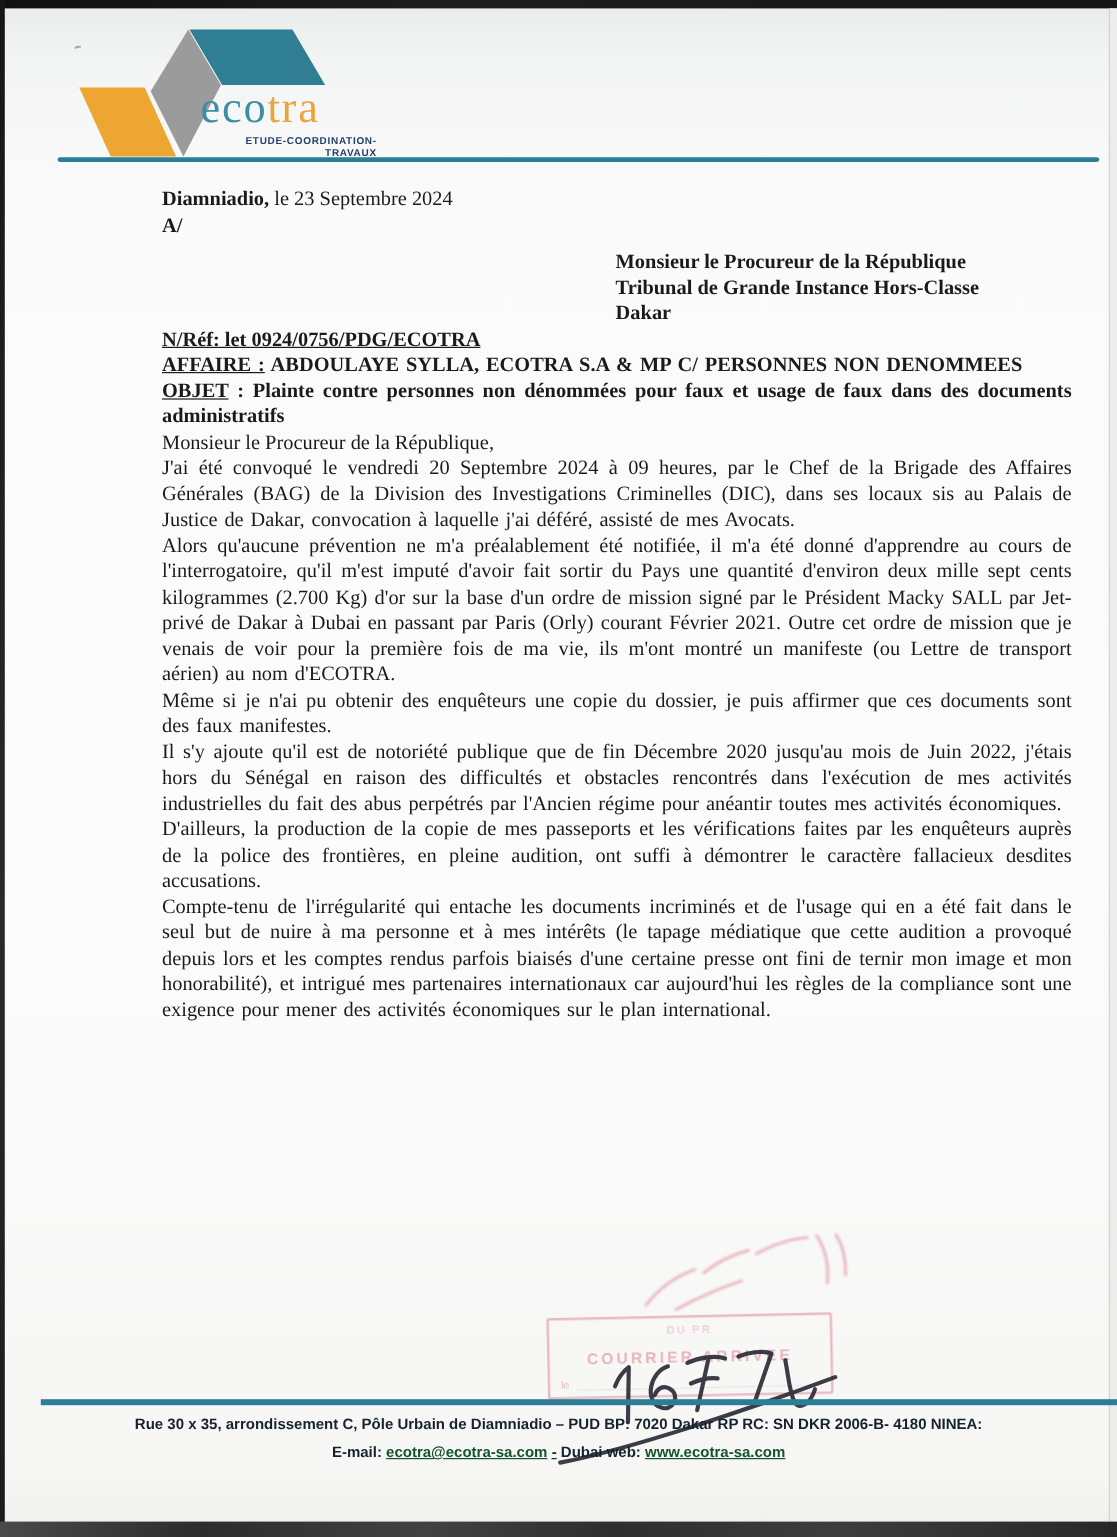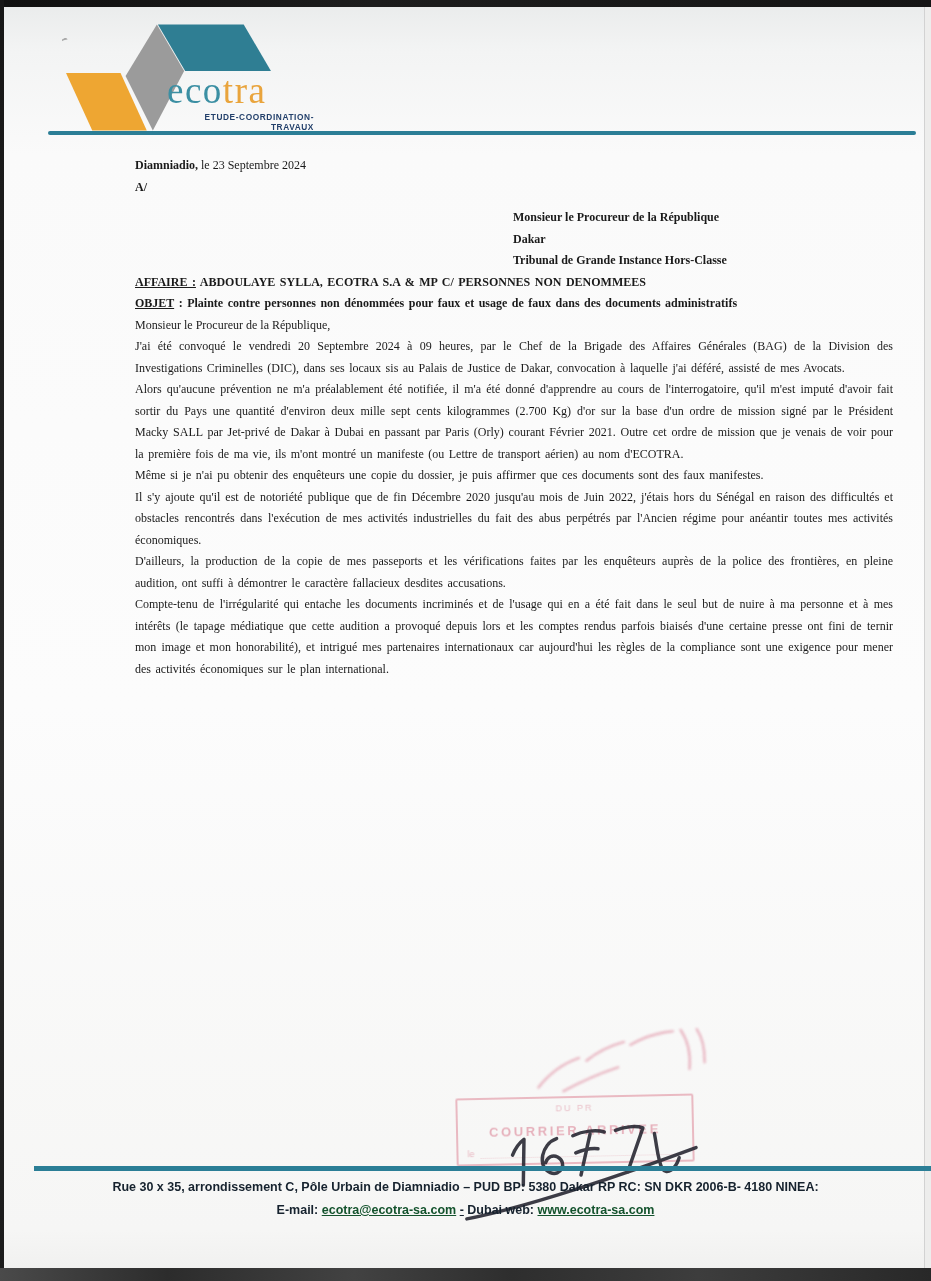--- a/index.html
+++ b/index.html
@@ -23,21 +23,21 @@
   .wordmark{position:absolute;left:103px;top:52px;font-family:Liberation Serif, serif;
     font-size:37px;letter-spacing:1.5px;font-weight:400;line-height:1;}
   .wm-eco{color:#3b8fa3;}
   .wm-tra{color:#e9a43c;}
   .tagline{position:absolute;left:104px;top:92px;font-family:"Liberation Sans",sans-serif;
     font-size:8.3px;font-weight:700;letter-spacing:.6px;color:#23406b;text-align:right;}
   .rule-top{position:absolute;left:48px;right:15px;top:131px;height:4px;background:#2b7e96;border-radius:2px;}
   .rule-bottom{position:absolute;left:34px;right:0;top:1166px;height:5px;background:#2b7e96;}
 
   
-  .letter{position:absolute;left:135px;right:38px;top:155px;font-size:12px;line-height:21.5px;}
+  .letter{position:absolute;left:135px;right:38px;top:155px;font-size:17px;line-height:21.5px;}
   .letter p{margin:0;}
   .just{text-align:justify;word-spacing:1.5px;}
   .dateline{margin-left:375px;}
   .to-line{margin:15px 0 0 378px;font-weight:700;}
   .recipient{margin:9px 0 0 378px;font-weight:700;}
   .reference{margin-top:21px;font-weight:700;}
   .u{text-decoration:underline;}
   .b{font-weight:700;}
   .subject{margin-top:19px;font-weight:700;}
   .salutation{margin-top:14px;font-weight:400;}
@@ -83,24 +83,25 @@
   <div class="tagline">ETUDE-COORDINATION-TRAVAUX</div>
 </div>
 <div class="rule-top"></div>
 
 <div class="letter">
   <p class="dateline"><span class="b">Diamniadio,</span><span> le 23 Septembre 2024</span></p>
 
   <p class="to-line">A/</p>
   <div class="recipient">
     <div>Monsieur le Procureur de la République</div>
+    <div>Tribunal de Grande Instance Hors-Classe</div>
     <div>Dakar</div>
-    <div>Tribunal de Grande Instance Hors-Classe</div>
   </div>
 
+  <p class="reference"><span class="u">N/Réf: let 0924/0756/PDG/ECOTRA</span></p>
 
   <p class="subject just"><span class="u">AFFAIRE :</span><span> ABDOULAYE SYLLA, ECOTRA S.A &amp; MP C/ PERSONNES NON DENOMMEES</span></p>
   <p class="just" style="font-weight:700;"><span class="u">OBJET</span><span> : Plainte contre personnes non dénommées pour faux et usage de faux dans des documents administratifs</span></p>
 
   <p class="salutation">Monsieur le Procureur de la République,</p>
 
   <p class="para just">J'ai été convoqué le vendredi 20 Septembre 2024 à 09 heures, par le Chef de la Brigade des Affaires Générales (BAG) de la Division des Investigations Criminelles (DIC), dans ses locaux sis au Palais de Justice de Dakar, convocation à laquelle j'ai déféré, assisté de mes Avocats.</p>
   <p class="para just">Alors qu'aucune prévention ne m'a préalablement été notifiée, il m'a été donné d'apprendre au cours de l'interrogatoire, qu'il m'est imputé d'avoir fait sortir du Pays une quantité d'environ deux mille sept cents kilogrammes (2.700 Kg) d'or sur la base d'un ordre de mission signé par le Président Macky SALL par Jet-privé de Dakar à Dubai en passant par Paris (Orly) courant Février 2021. Outre cet ordre de mission que je venais de voir pour la première fois de ma vie, ils m'ont montré un manifeste (ou Lettre de transport aérien) au nom d'ECOTRA.</p>
   <p class="para just">Même si je n'ai pu obtenir des enquêteurs une copie du dossier, je puis affirmer que ces documents sont des faux manifestes.</p>
   <p class="para just">Il s'y ajoute qu'il est de notoriété publique que de fin Décembre 2020 jusqu'au mois de Juin 2022, j'étais hors du Sénégal en raison des difficultés et obstacles rencontrés dans l'exécution de mes activités industrielles du fait des abus perpétrés par l'Ancien régime pour anéantir toutes mes activités économiques.</p>
@@ -140,21 +141,21 @@
       <path d="M137,19 l-11,40"></path>
       <path d="M122,37 c8,-3 16,-4 22,-3"></path>
       <path d="M162,17 c8,-3 20,-4 27,-1 l-17,42"></path>
       <path d="M200,22 c2,14 2,27 6,35 c4,7 13,1 17,-10"></path>
     </g>
   </svg>
 </div>
 
 <div class="rule-bottom"></div>
 <div class="footer">
-  <div>Rue 30 x 35, arrondissement C, Pôle Urbain de Diamniadio – PUD  BP: 5380 Dakar RP  RC: SN DKR 2006-B- 4180  NINEA:</div>
+  <div>Rue 30 x 35, arrondissement C, Pôle Urbain de Diamniadio – PUD  BP: 7020 Dakar RP  RC: SN DKR 2006-B- 4180  NINEA:</div>
   <div>
     <span>E-mail:</span>
     <a href="#" class="flink">ecotra@ecotra-sa.com</a>
     <span class="fsep">-</span>
     <span>Dubai web:</span>
     <a href="#" class="flink">www.ecotra-sa.com</a>
   </div>
 </div>
 
 </body></html>

